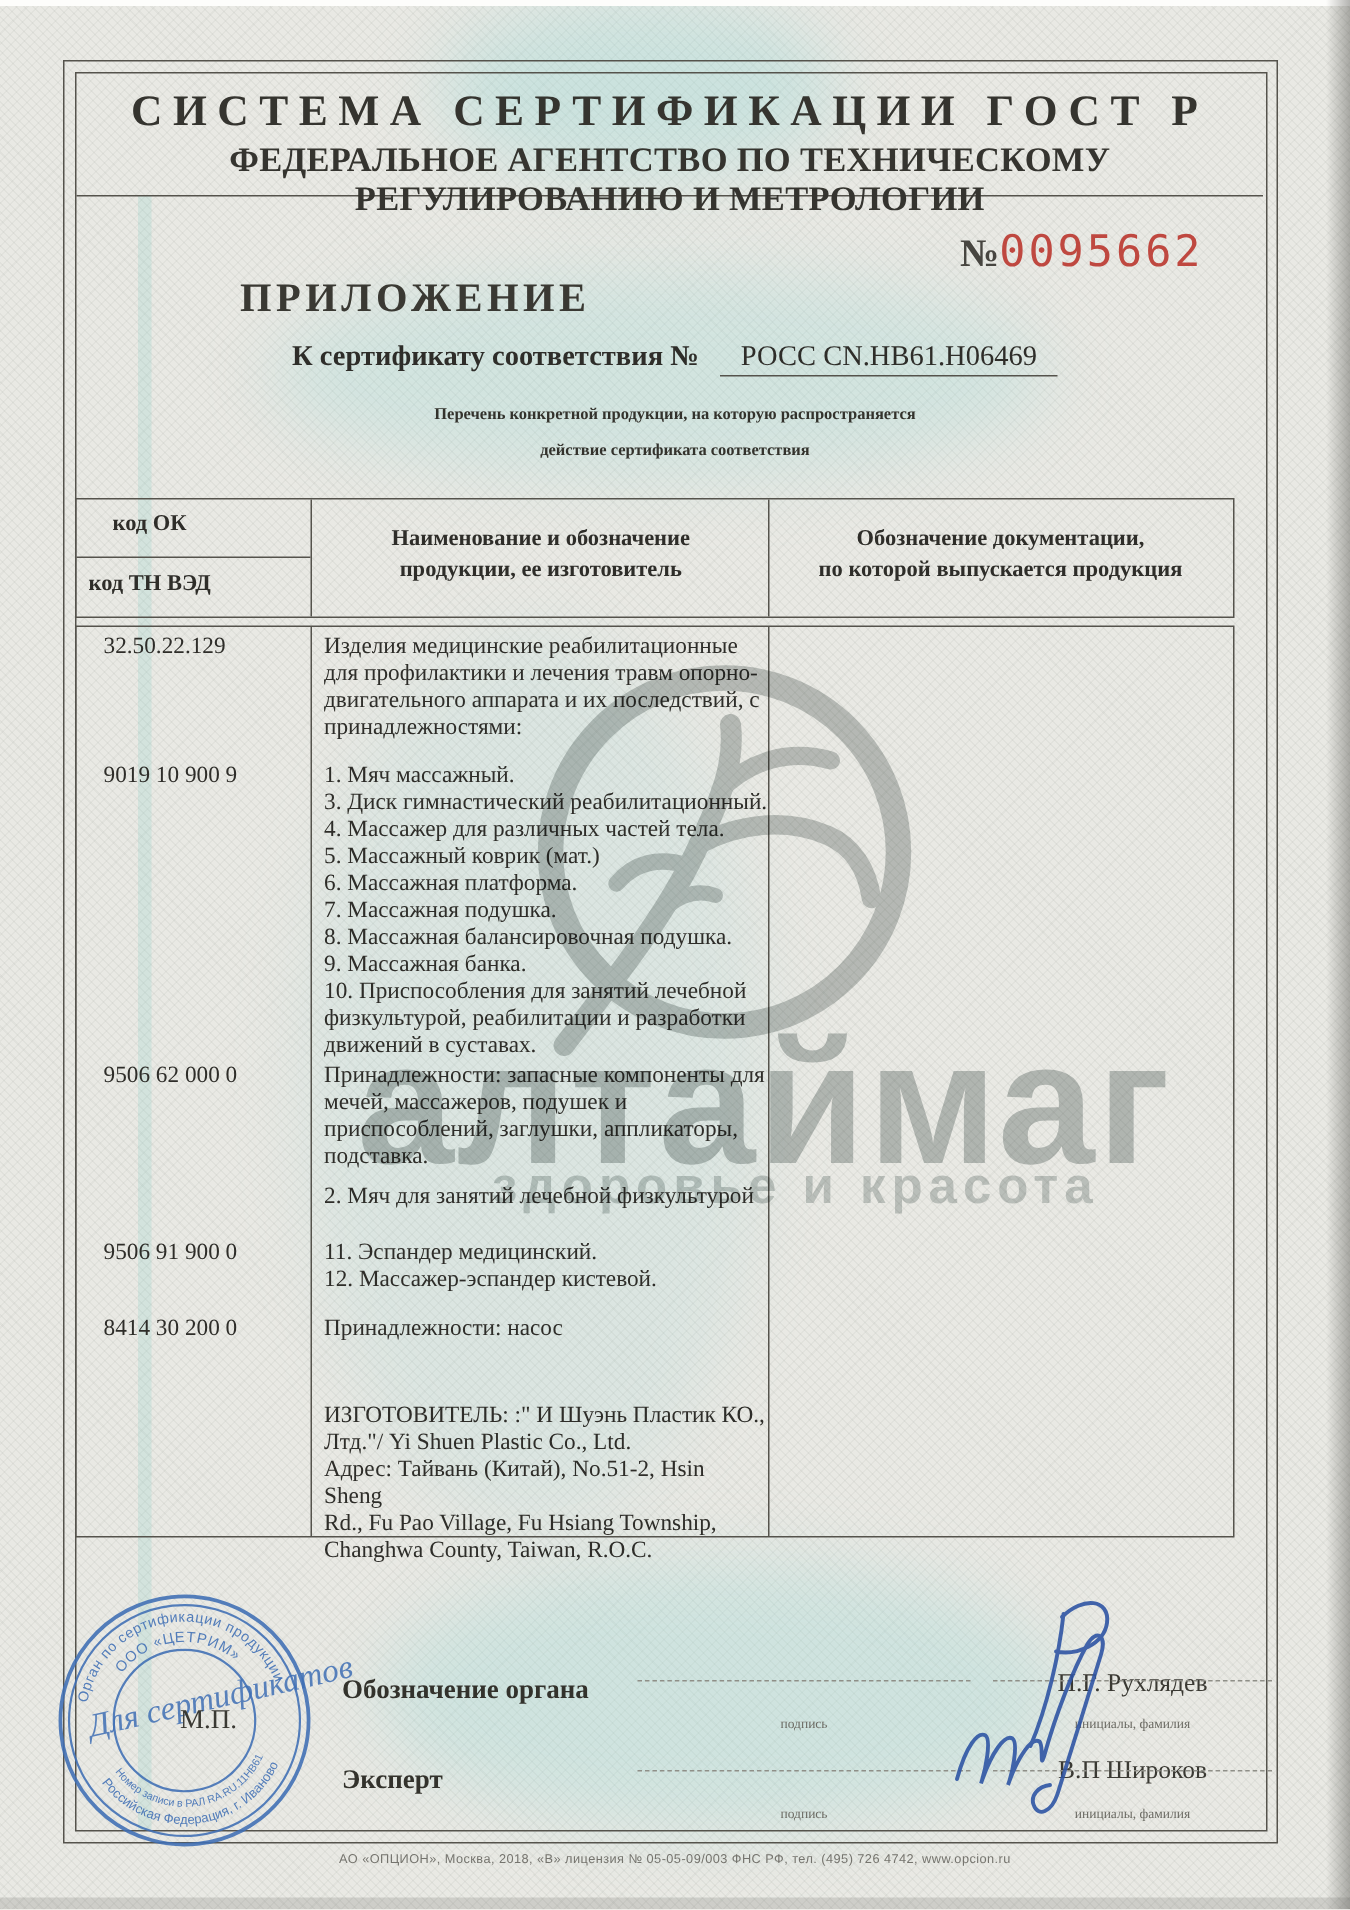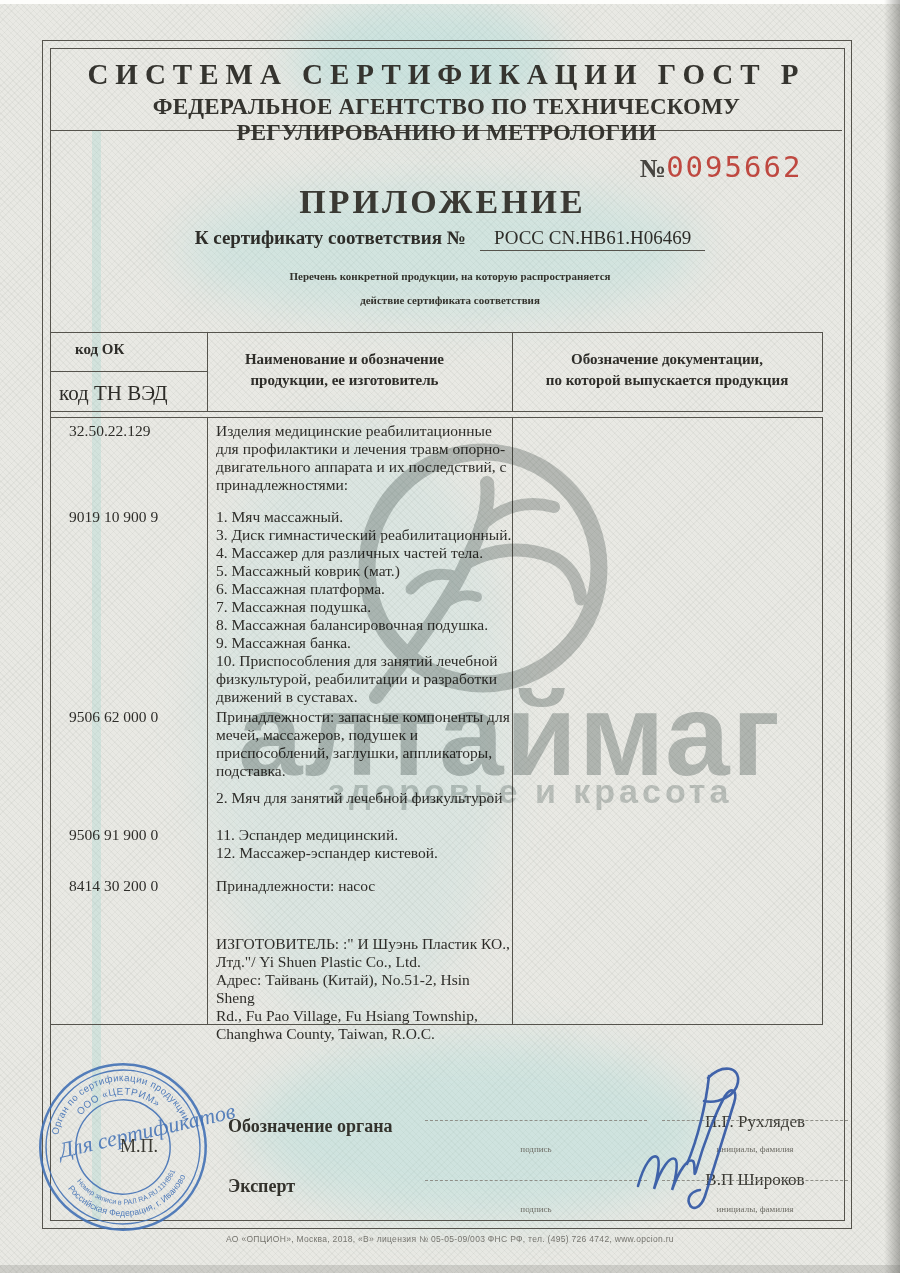--- a/index.html
+++ b/index.html
@@ -31,43 +31,43 @@
   .header-box{position:absolute; left:51px; top:49px; width:791px; height:81px;
     border-bottom:1.8px solid #55534c; text-align:center;}
   .hdr1{margin-top:9px; font-size:29px; font-weight:bold; letter-spacing:7px; color:#35342f;}
   .hdr2{margin-top:3px; font-size:23px; font-weight:bold; letter-spacing:0.2px; color:#35342f;}
 
   .docnum{position:absolute; left:640px; top:150px; display:flex; align-items:baseline;}
   .docnum .no{font-size:26px; font-weight:bold; color:#474540;}
   .docnum .val{margin-left:0; font-family:"DejaVu Sans Mono", monospace;
     font-size:29px; color:#bf4840; letter-spacing:2px;}
 
-  .apx-title{position:absolute; left:160px; top:183px; width:565px; text-align:center;
-    font-size:34px; font-weight:bold; letter-spacing:3px; color:#3a3933;}
+  .apx-title{position:absolute; left:160px; top:183px; width:565px; 
+    font-size:27px; font-weight:bold; letter-spacing:3px; color:#3a3933;}
 
   .cert-line{position:absolute; left:0; top:227px; width:900px; display:flex;
     justify-content:center; align-items:baseline;}
   .cert-line .lbl{font-size:19px; font-weight:bold;}
   .cert-line .val{margin-left:14px; padding:0 14px 1px 14px; font-size:19px;
     border-bottom:1.5px solid #55534c;}
 
   .subtitle{position:absolute; left:100px; top:264px; width:700px; text-align:center;
     font-size:11px; font-weight:bold; line-height:24px; white-space:pre-line; color:#33322c;}
 
   
   .thead{position:absolute; left:50px; top:332px; width:771px; height:78px;
     border:1.6px solid #55534c;}
   .tbody{position:absolute; left:50px; top:417px; width:771px; height:606px;
     border:1.6px solid #55534c;}
   .v1{position:absolute; left:156px; top:0; width:0; height:100%; border-left:1.4px solid #55534c;}
   .v2{position:absolute; left:461px; top:0; width:0; height:100%; border-left:1.4px solid #55534c;}
   .c1split{position:absolute; left:0; top:38px; width:156px; height:0; border-top:1.4px solid #55534c;}
   .hc1a{position:absolute; left:24px; top:8px;  font-size:15px; font-weight:700;}
-  .hc1b{position:absolute; left:8px; top:48px; font-size:21px; font-weight:400;}
-  .hc2{position:absolute; left:142px; top:16px; width:303px; text-align:center;
+  .hc1b{position:absolute; left:8px; top:48px; font-size:15px; font-weight:700;}
+  .hc2{position:absolute; left:158px; top:16px; width:303px; text-align:center;
     font-size:15px; font-weight:600; line-height:21px; white-space:pre-line;}
   .hc3{position:absolute; left:463px; top:16px; width:306px; text-align:center;
     font-size:15px; font-weight:600; line-height:21px; white-space:pre-line;}
 
   .rows{position:absolute; left:0; top:0; width:100%; padding-top:4px;}
   .trow{display:flex;}
   .trow .code{width:156px; box-sizing:border-box; padding-left:18px;
     font-size:15.5px; line-height:18px; flex:none;}
   .trow .txt{width:305px; box-sizing:border-box; padding-left:9px; flex:none;
     font-size:15.5px; line-height:18px; white-space:pre-line;}

